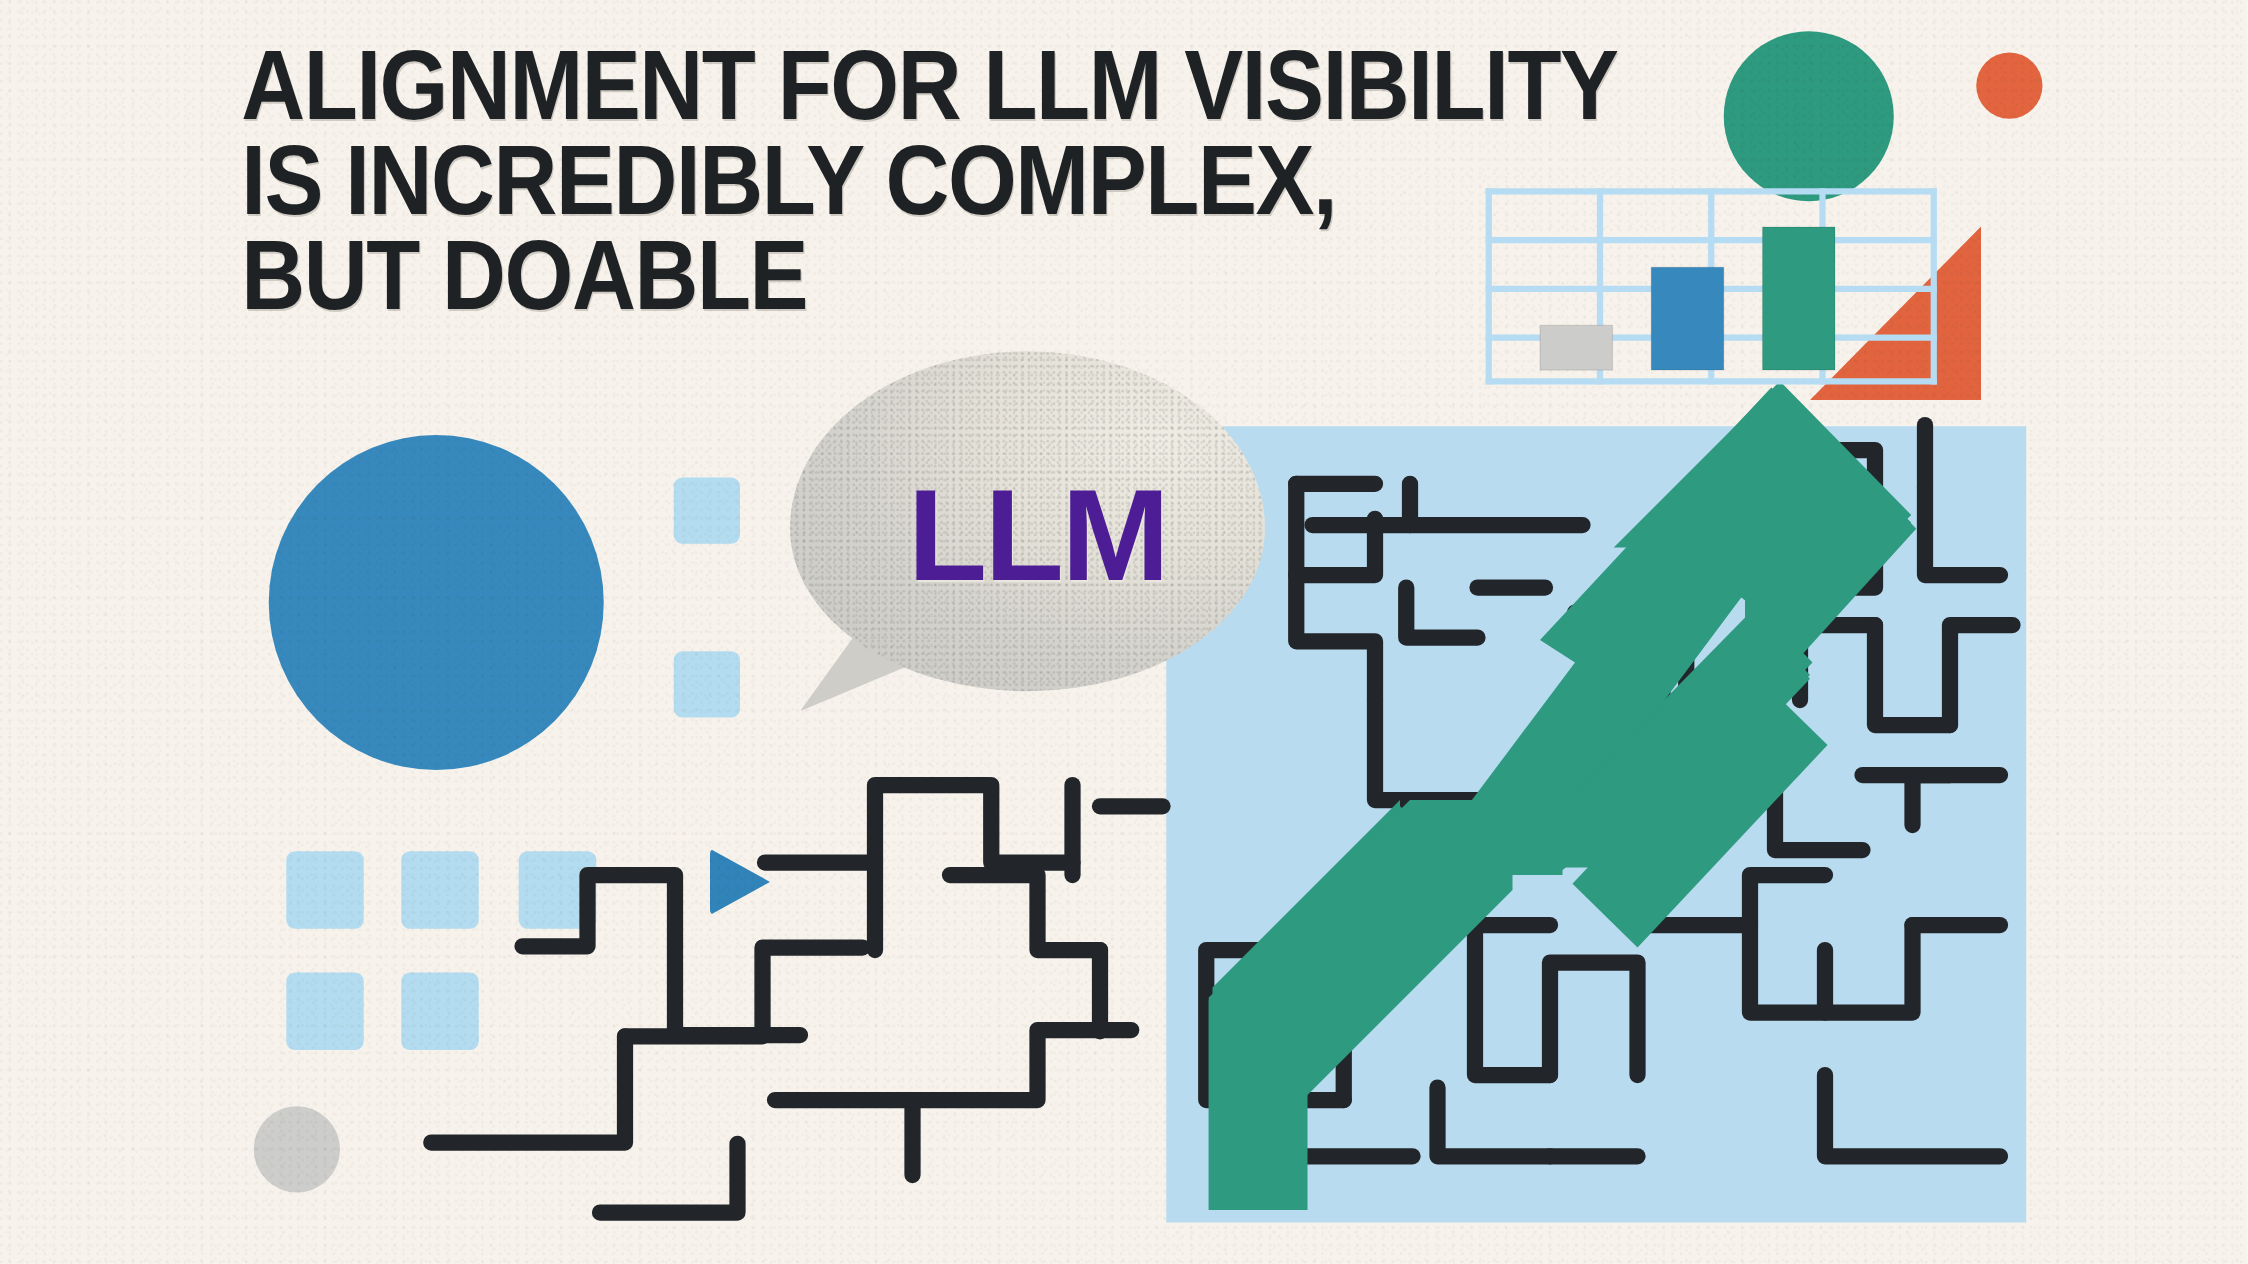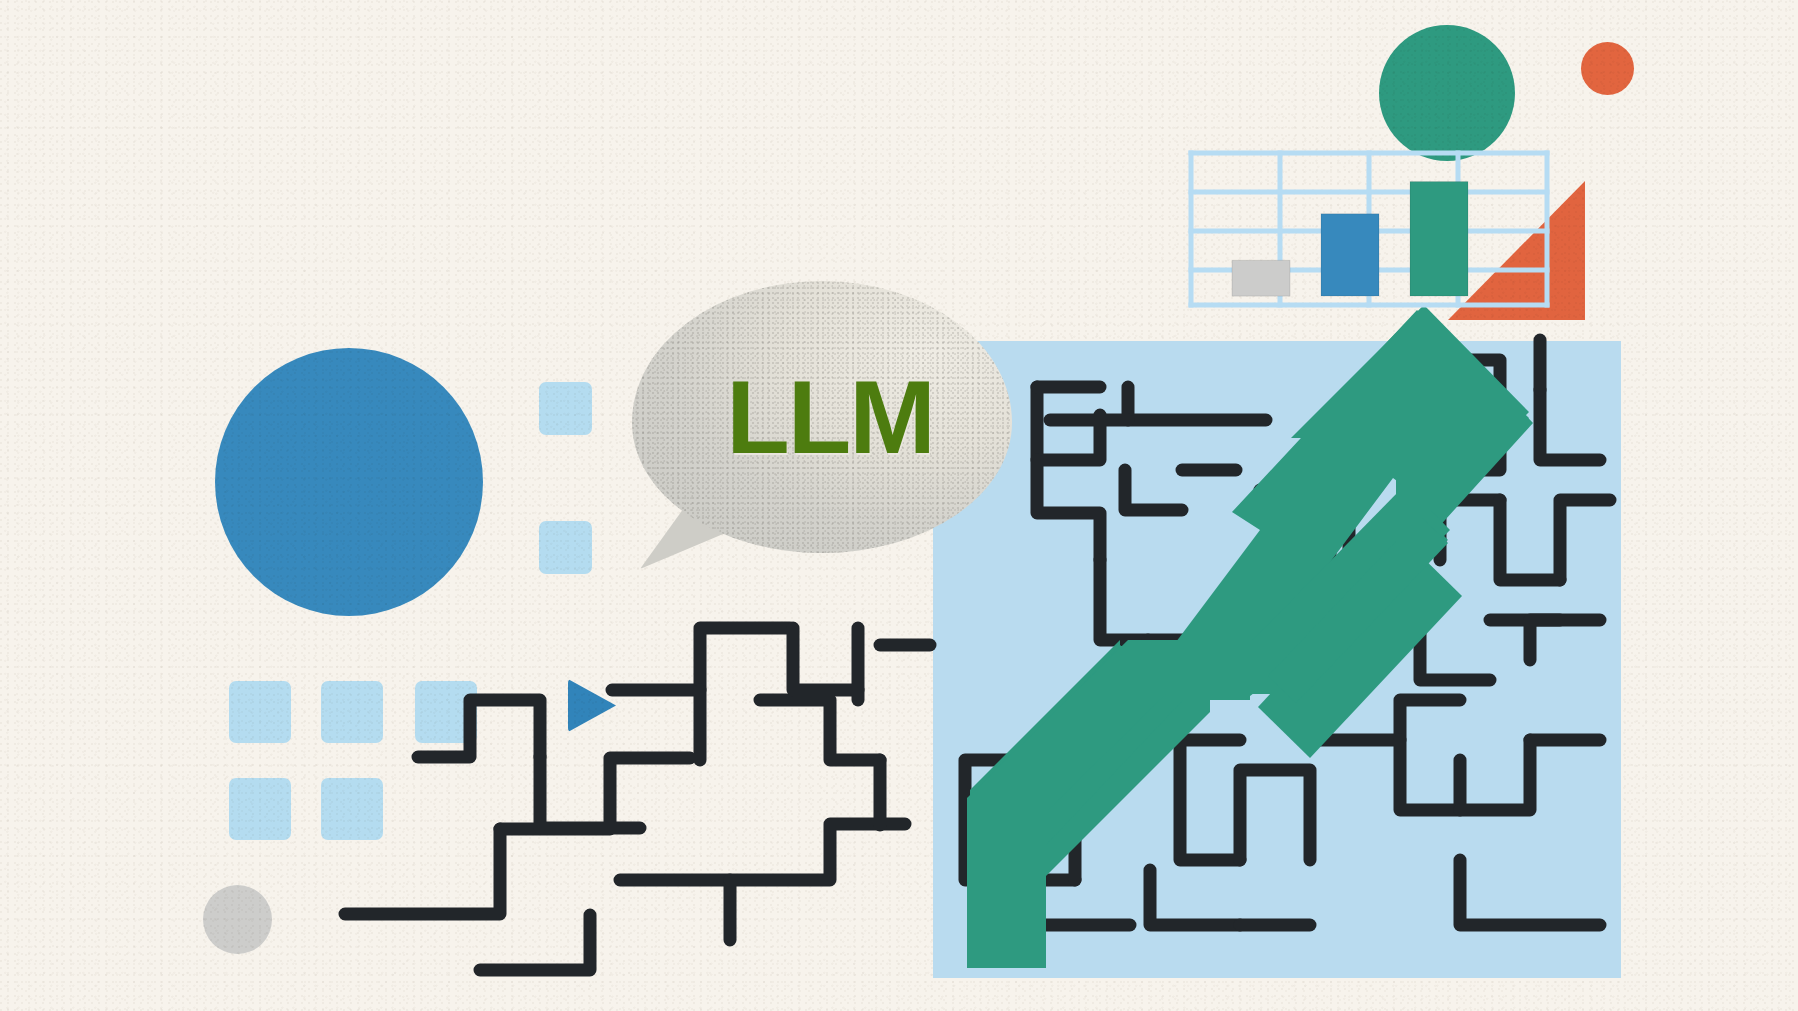--- a/index.html
+++ b/index.html
@@ -84,23 +84,23 @@
       radial-gradient(circle at 88% 18%, rgba(120,118,112,.22) 0 .9px, transparent 1.2px);
     background-size:5px 5px,7px 7px,6px 6px;
   }
   #bubble .tail{
     position:absolute;left:8px;top:196px;width:92px;height:92px;
     background:#cecdc7;
     clip-path:polygon(72% 0,100% 58%,0 100%);
     border-radius:3px;
   }
   #bubble .txt{
-    position:absolute;left:0;top:4px;width:380px;height:272px;
+    position:absolute;left:0;top:16px;width:380px;height:272px;
     display:flex;align-items:center;justify-content:center;
-    color:#4d7c0f;
+    color:#4c1d95;
     font-family:"Liberation Sans Narrow","Liberation Sans",sans-serif;
     font-weight:700;font-size:104px;letter-spacing:-2px;
     transform:translate(8px,-4px);
     text-shadow:1px 1.5px 0 rgba(235,232,224,.9);
   }
 
   
   #minichart{position:absolute;left:1188px;top:150px;width:362px;height:158px;z-index:22;}
   #minichart .grid line{stroke:#b6dcf3;stroke-width:5;stroke-linecap:square;}
   #minichart rect.bar{stroke:rgba(0,0,0,.10);stroke-width:1;}
@@ -233,15 +233,20 @@
       <rect class="bar" x="222" y="31.6" width="58" height="114.4" fill="#2e9a80"></rect>
     </svg>
   </div>
 
   <div id="bubble">
     <div class="tail"></div>
     <div class="body"></div>
     <div class="txt">LLM</div>
   </div>
 
+  <div id="headline">
+    <span class="ln">ALIGNMENT FOR LLM VISIBILITY</span>
+    <span class="ln">IS INCREDIBLY COMPLEX,</span>
+    <span class="ln">BUT DOABLE</span>
+  </div>
 
   <div class="grain"></div>
 </div>
 
 </body></html>

